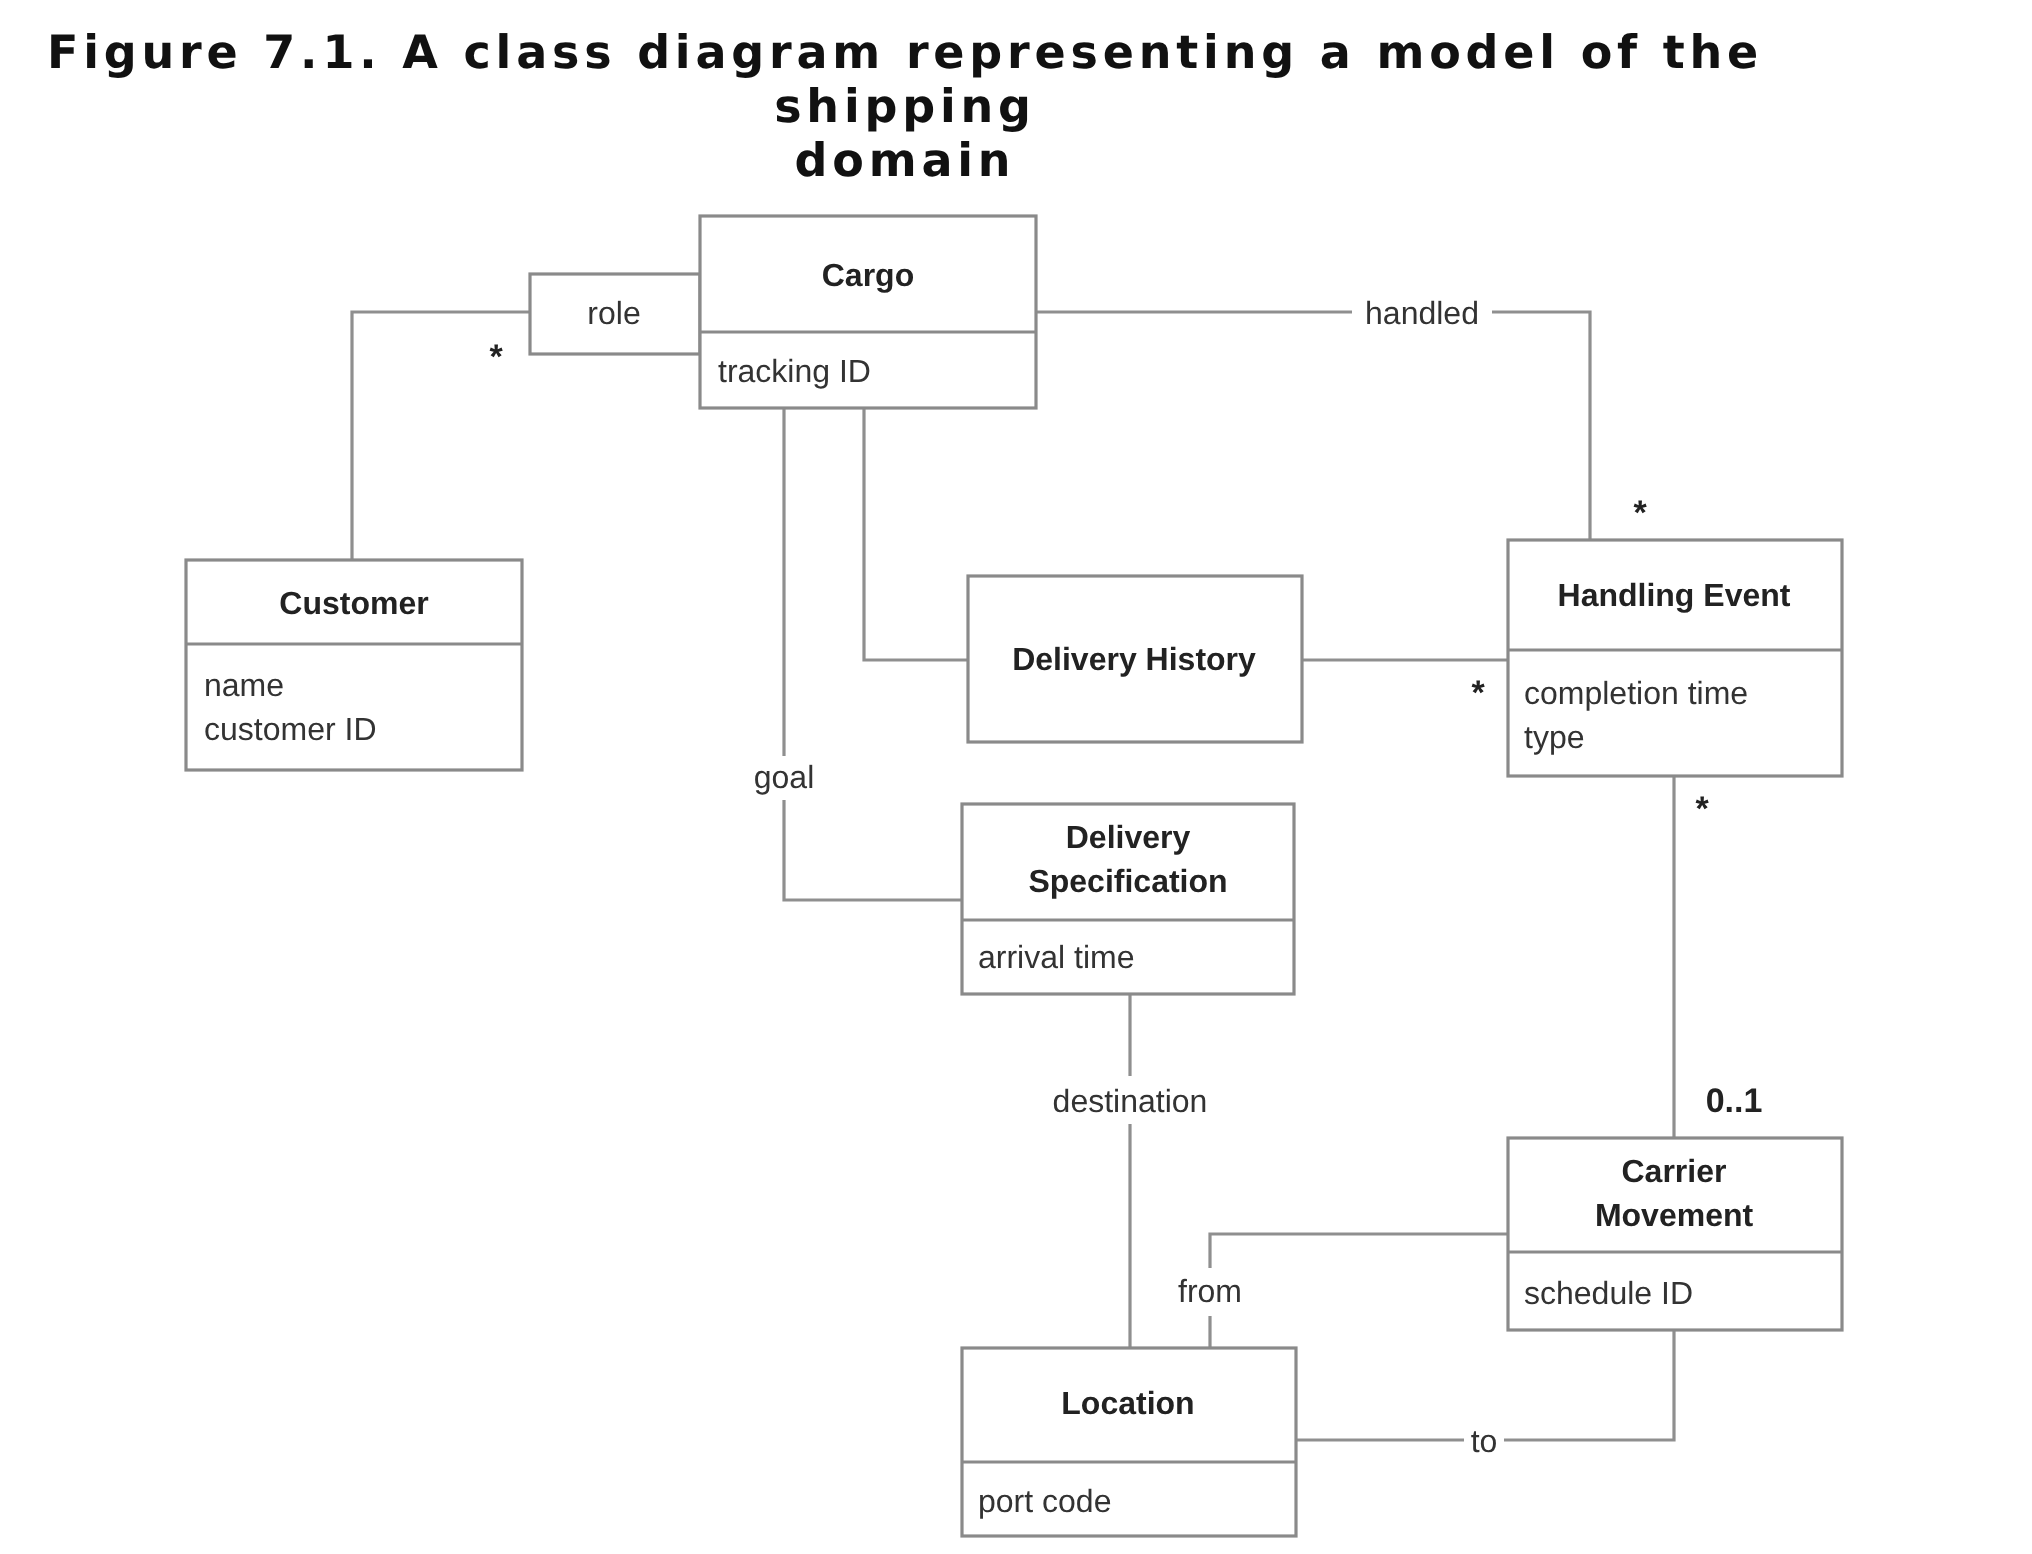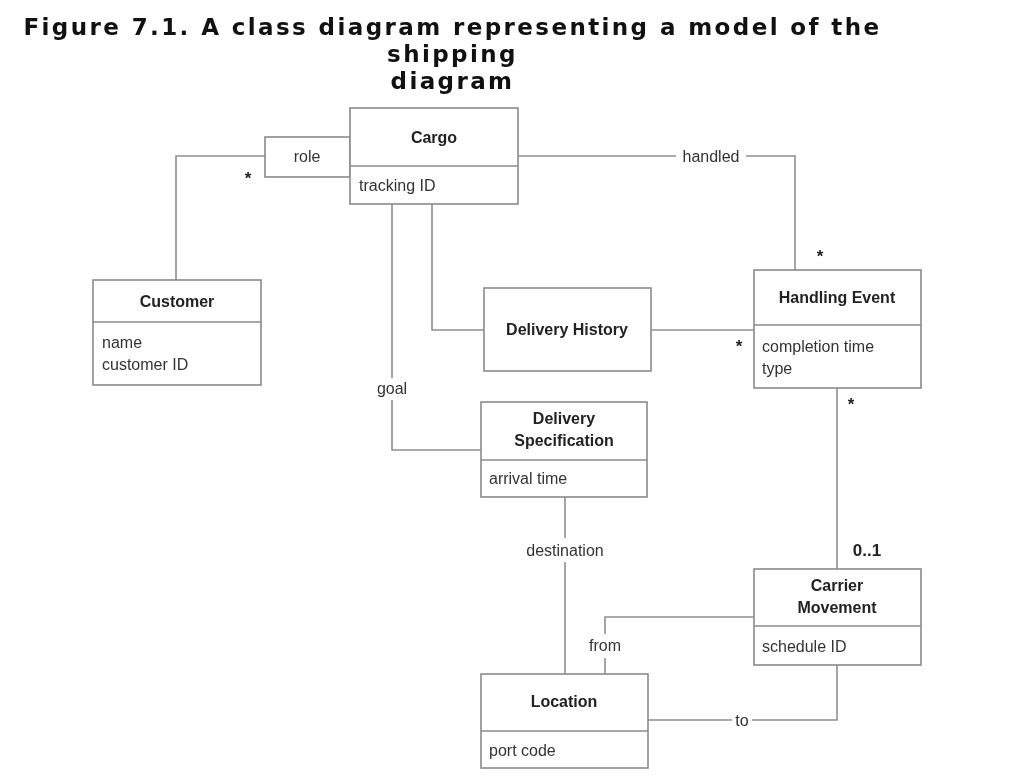--- a/index.html
+++ b/index.html
@@ -19,21 +19,21 @@
     .attr { font-family: "Liberation Sans", sans-serif; font-size: 16px; fill: #333; }
     .assoc { font-family: "Liberation Sans", sans-serif; font-size: 16px; fill: #333; }
     .mult { font-family: "Liberation Sans", sans-serif; font-weight: bold; font-size: 17px; fill: #222; }
     .label-bg { fill: #ffffff; }
   </style>
 </head>
 <body>
 
 <div class="title">
   <div>Figure 7.1. A class diagram representing a model of the shipping</div>
-  <div>diagram</div>
+  <div>domain</div>
 </div>
 
 <svg class="diagram" width="1016" height="777" viewBox="0 0 1016 777">
 
   <polyline class="line" points="176,280 176,156 265,156"></polyline>
 
   <polyline class="line" points="518,156 795,156 795,270"></polyline>
 
   <polyline class="line" points="432,204 432,330 484,330"></polyline>
 

